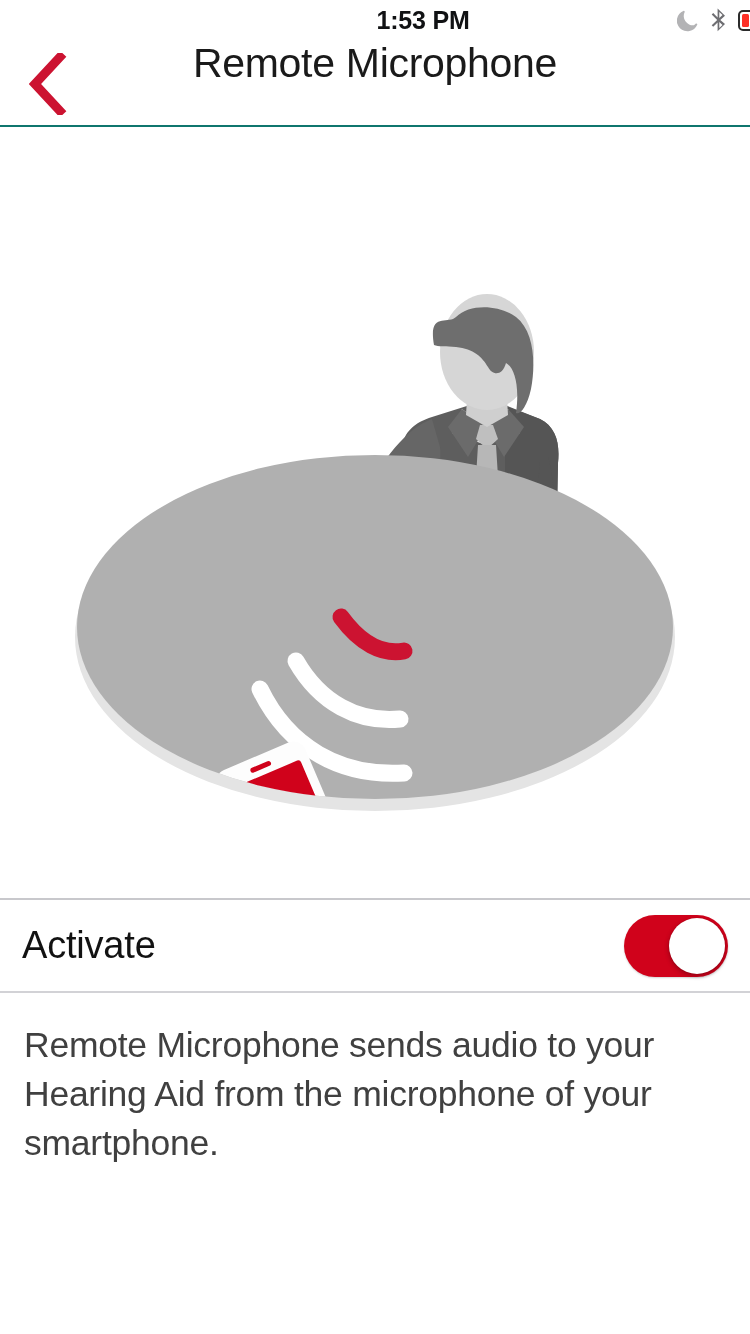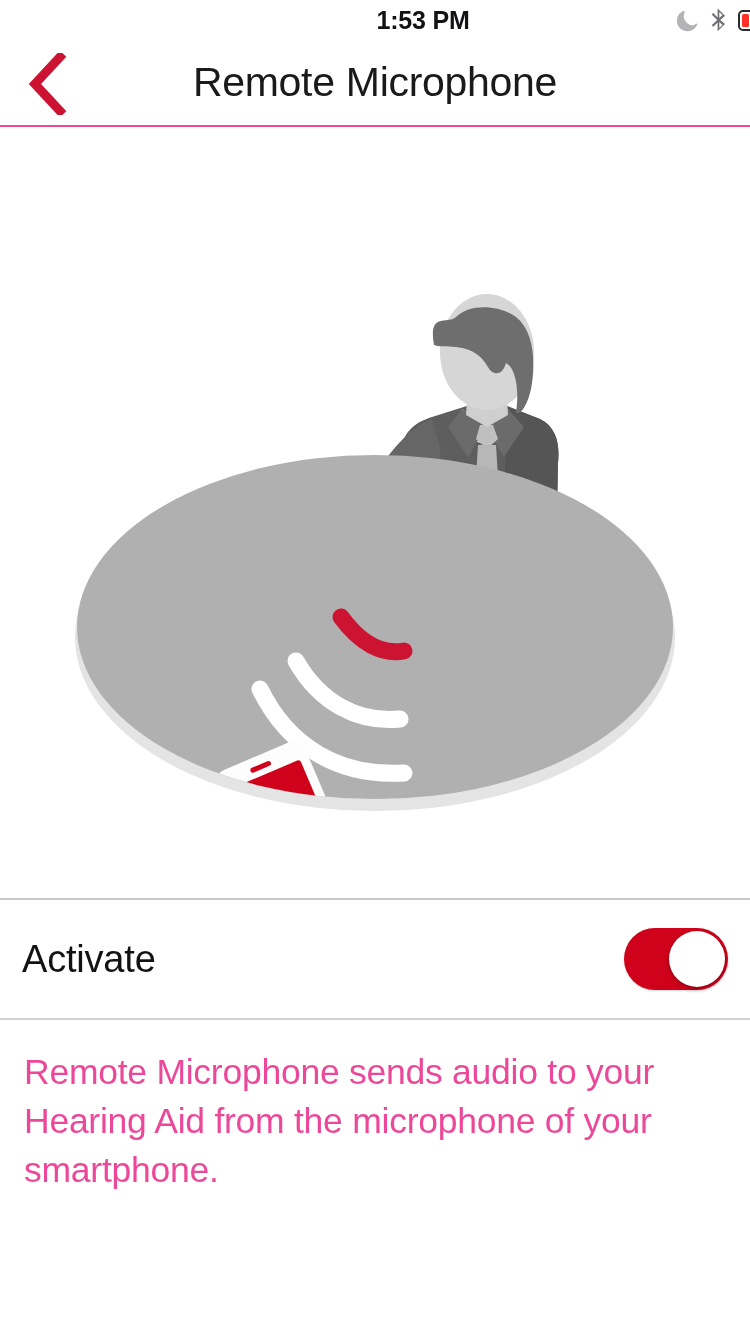--- a/index.html
+++ b/index.html
@@ -69,23 +69,23 @@
     background:#2b2b2b;
     border-radius:0 2px 2px 0;
   }
 
   
   .navbar {
     position:relative;
     height:87px;
     width:100%;
     background:#ffffff;
-    border-bottom:2px solid #ec4899;
+    border-bottom:2px solid #0f766e;
     display:flex;
-    align-items:center;
+    align-items:flex-start;
   }
   .back-button {
     position:absolute;
     left:0; top:0;
     width:96px; height:87px;
     display:flex;
     align-items:center;
     justify-content:center;
     cursor:pointer;
     background:transparent;
@@ -112,21 +112,21 @@
   .illustration-svg {
     position:absolute;
     left:0; top:0;
     width:750px; height:773px;
     display:block;
   }
 
   
   .activate-row {
     position:relative;
-    height:120px;
+    height:93px;
     width:100%;
     background:#ffffff;
     border-bottom:2px solid #d2d2d6;
     display:flex;
     align-items:center;
     justify-content:space-between;
     padding:0 22px 0 22px;
     cursor:pointer;
   }
   .activate-label {
@@ -155,21 +155,21 @@
     background:#ffffff;
     box-shadow:0 2px 5px rgba(0,0,0,0.30), 0 0 1px rgba(0,0,0,0.18);
     transition:left .18s ease;
   }
 
   
   .description {
     padding:28px 36px 0 24px;
     font-size:35.5px;
     line-height:49px;
-    color:#ec4899;
+    color:#404040;
     letter-spacing:-0.25px;
     font-weight:400;
   }
 </style>
 </head>
 <body>
 
 <div id="app">
 
   <div class="statusbar">

